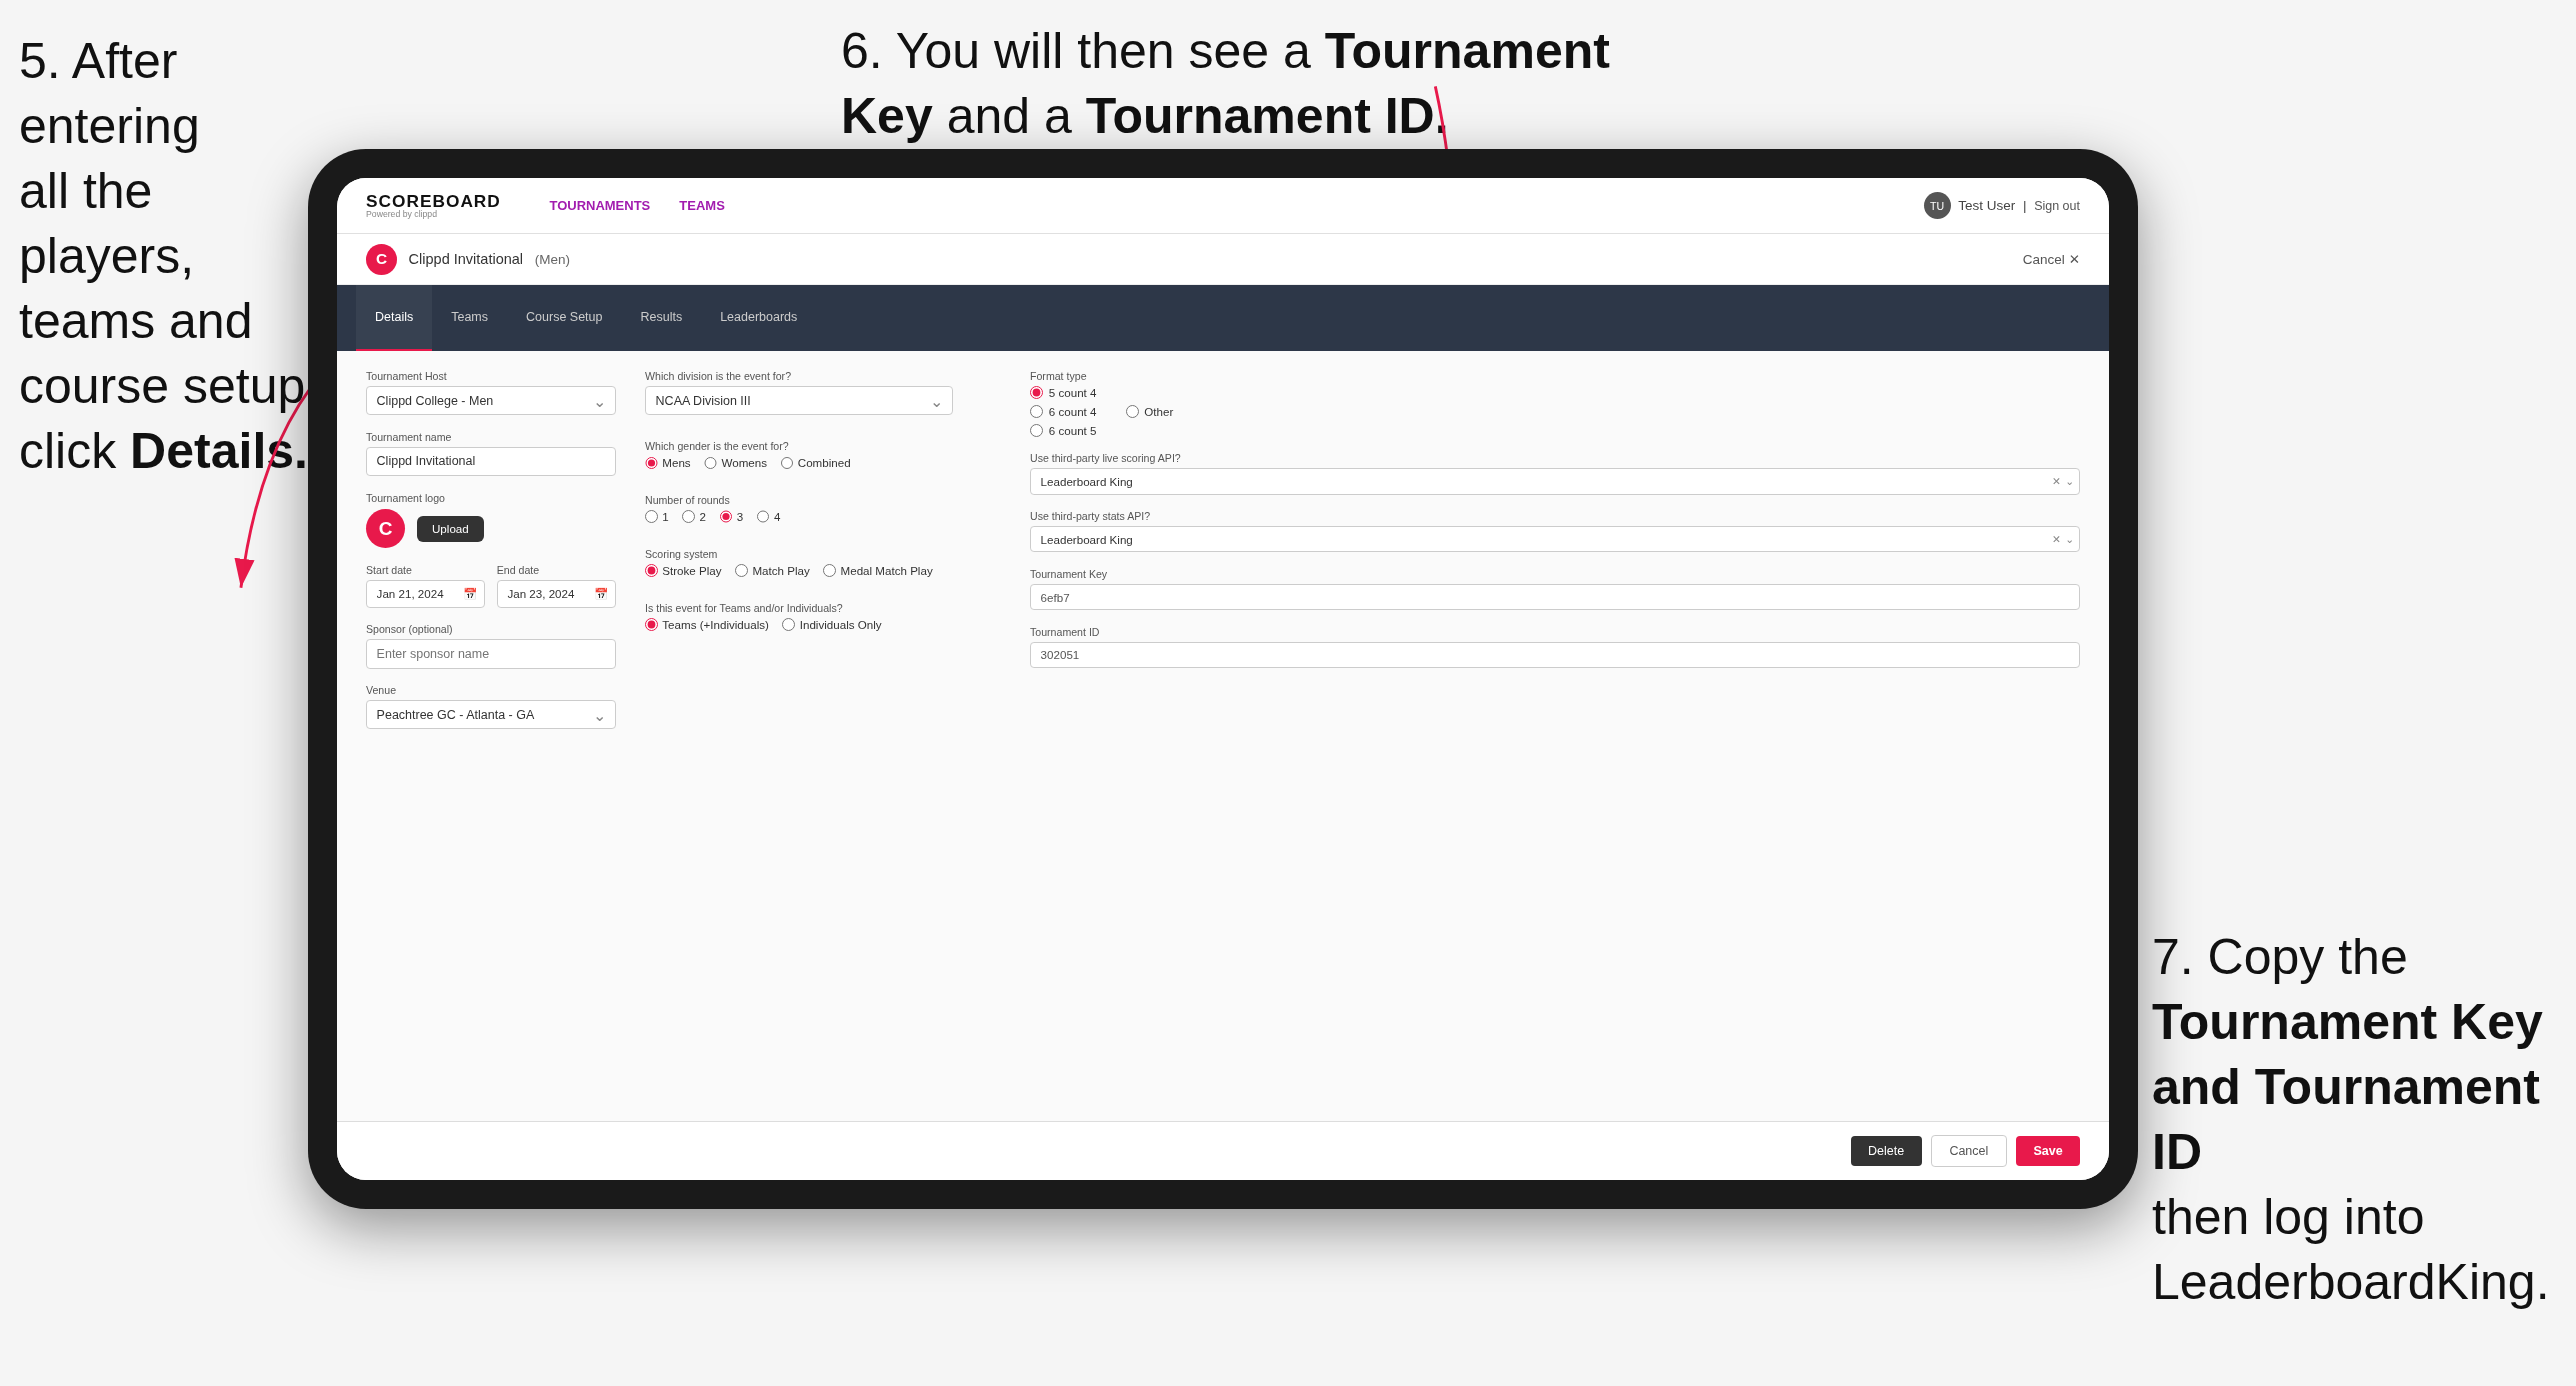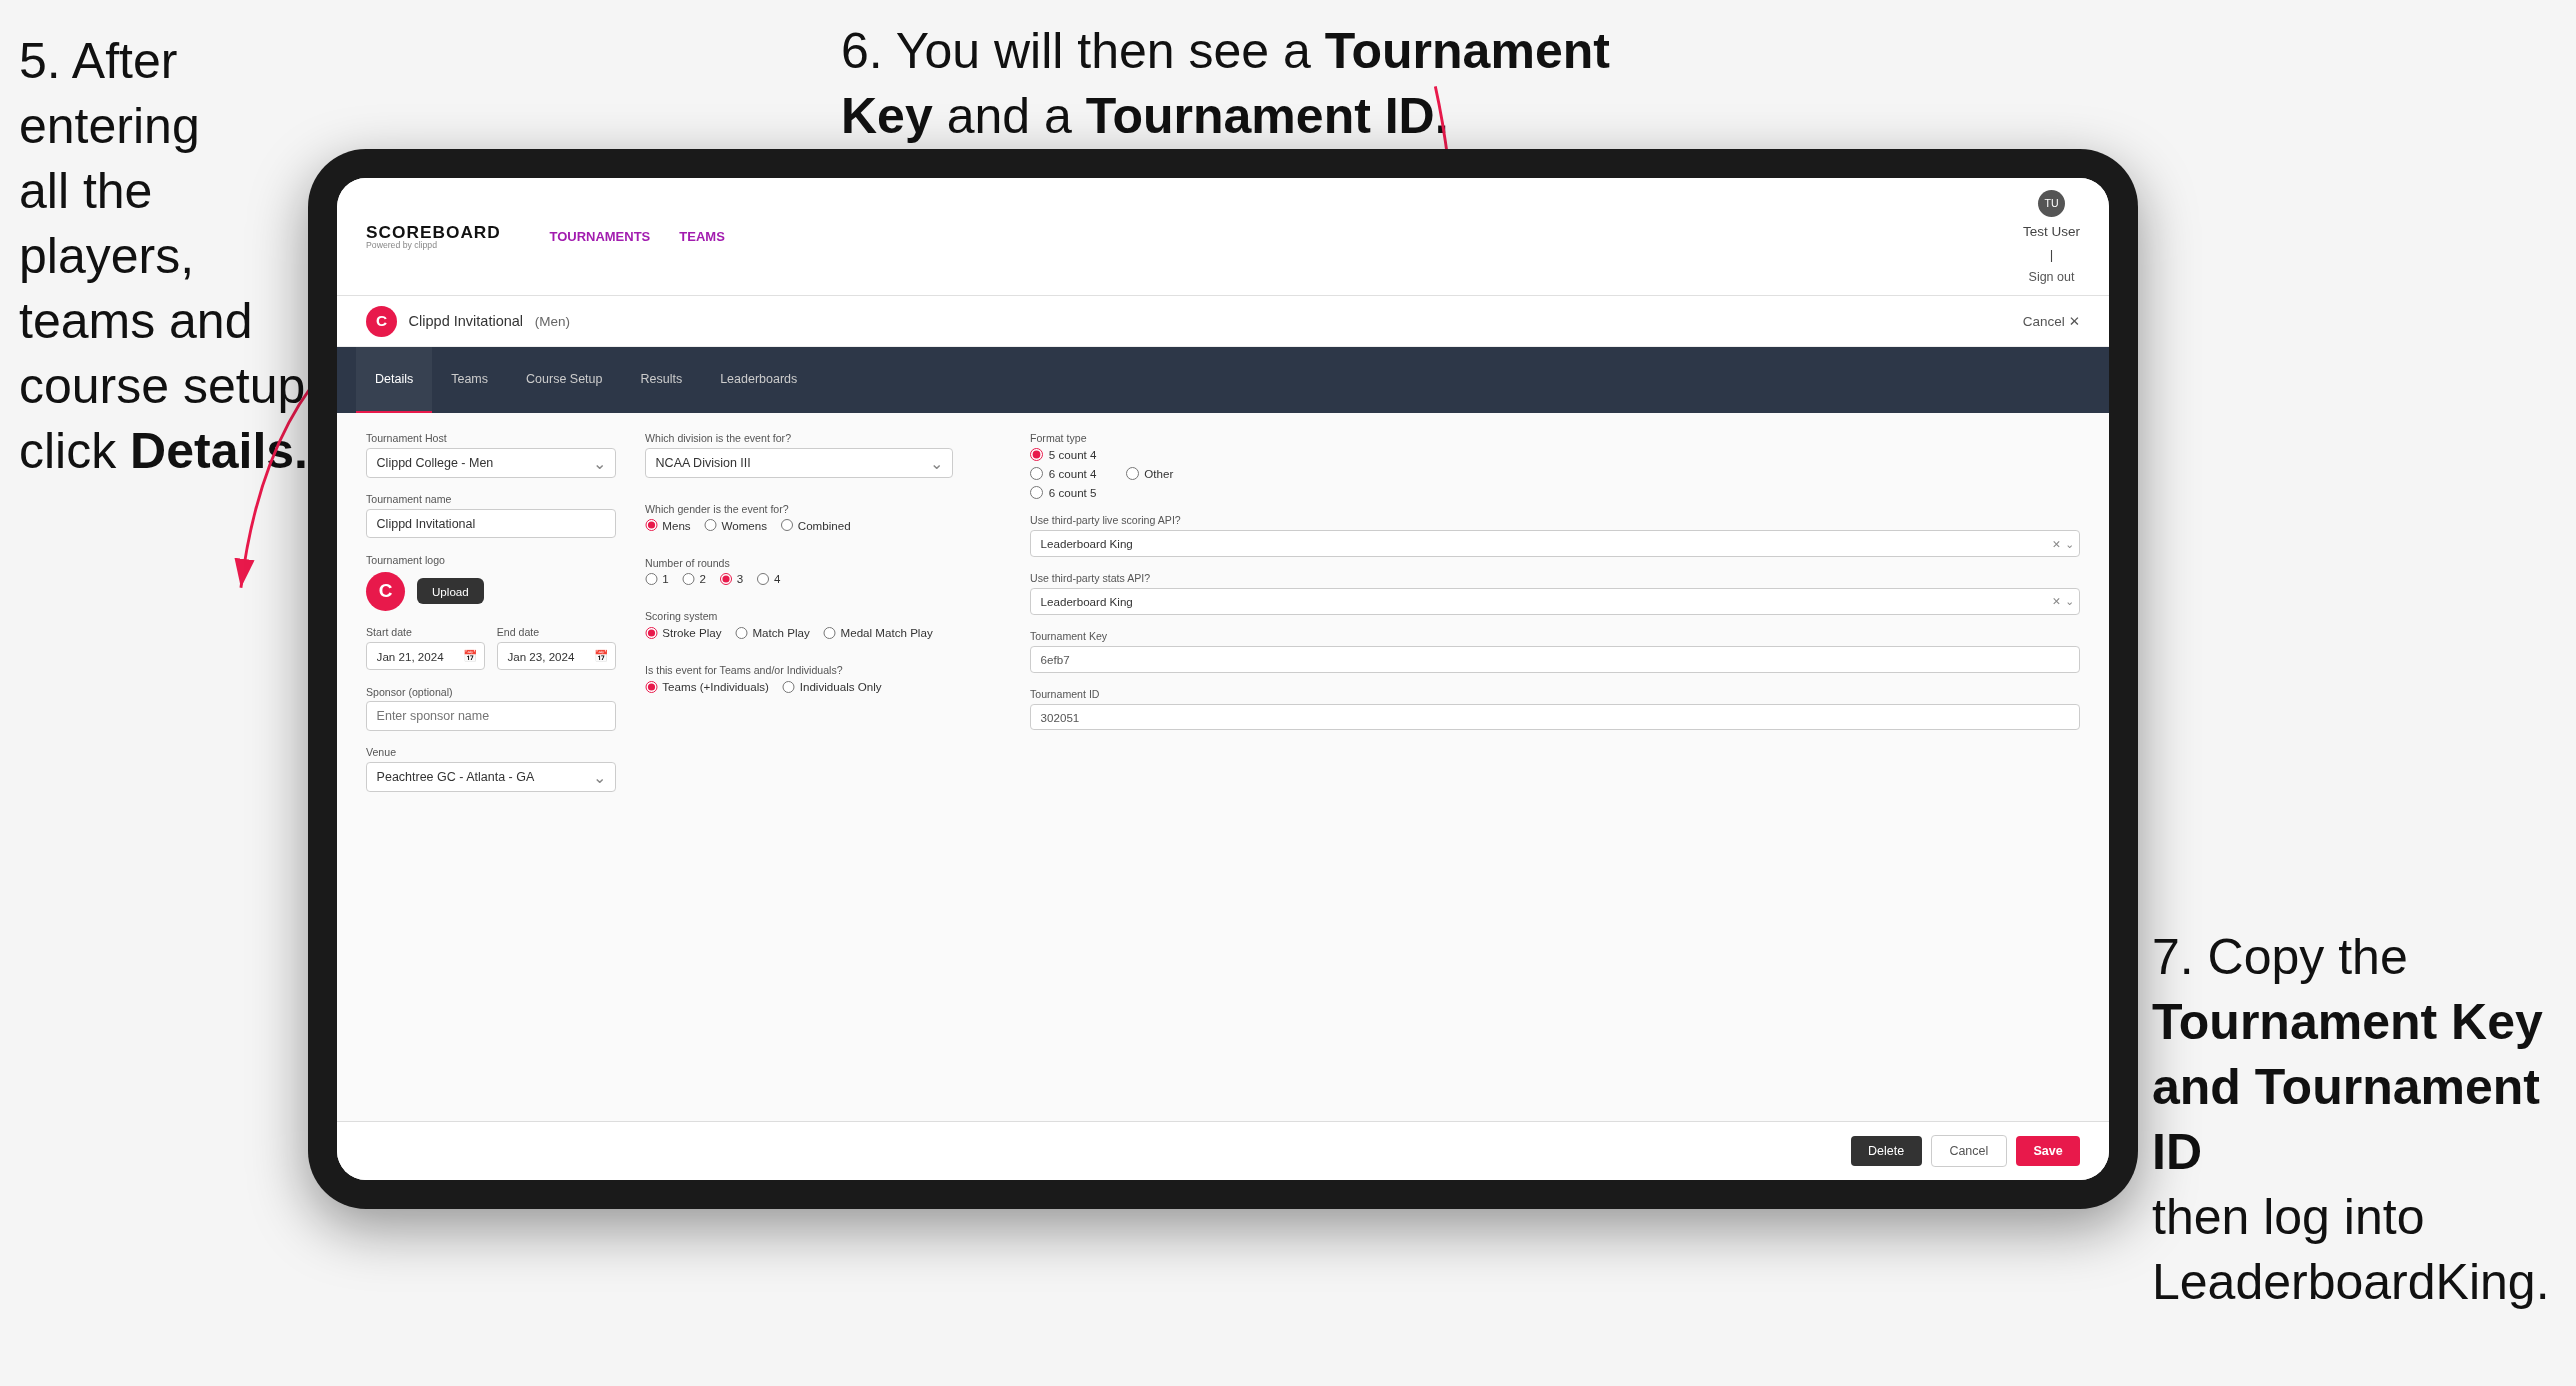--- a/index.html
+++ b/index.html
@@ -111,21 +111,20 @@
       cursor: pointer;
     }
 
     .nav-right {
       margin-left: auto;
       display: flex;
       align-items: center;
       gap: 7.7px;
       font-size: 13.5px;
       color: #444;
-      flex-direction: column;
     }
     .nav-right .user-icon {
       width: 27px;
       height: 27px;
       background: #555;
       border-radius: 50%;
       display: inline-flex;
       align-items: center;
       justify-content: center;
       color: #fff;

